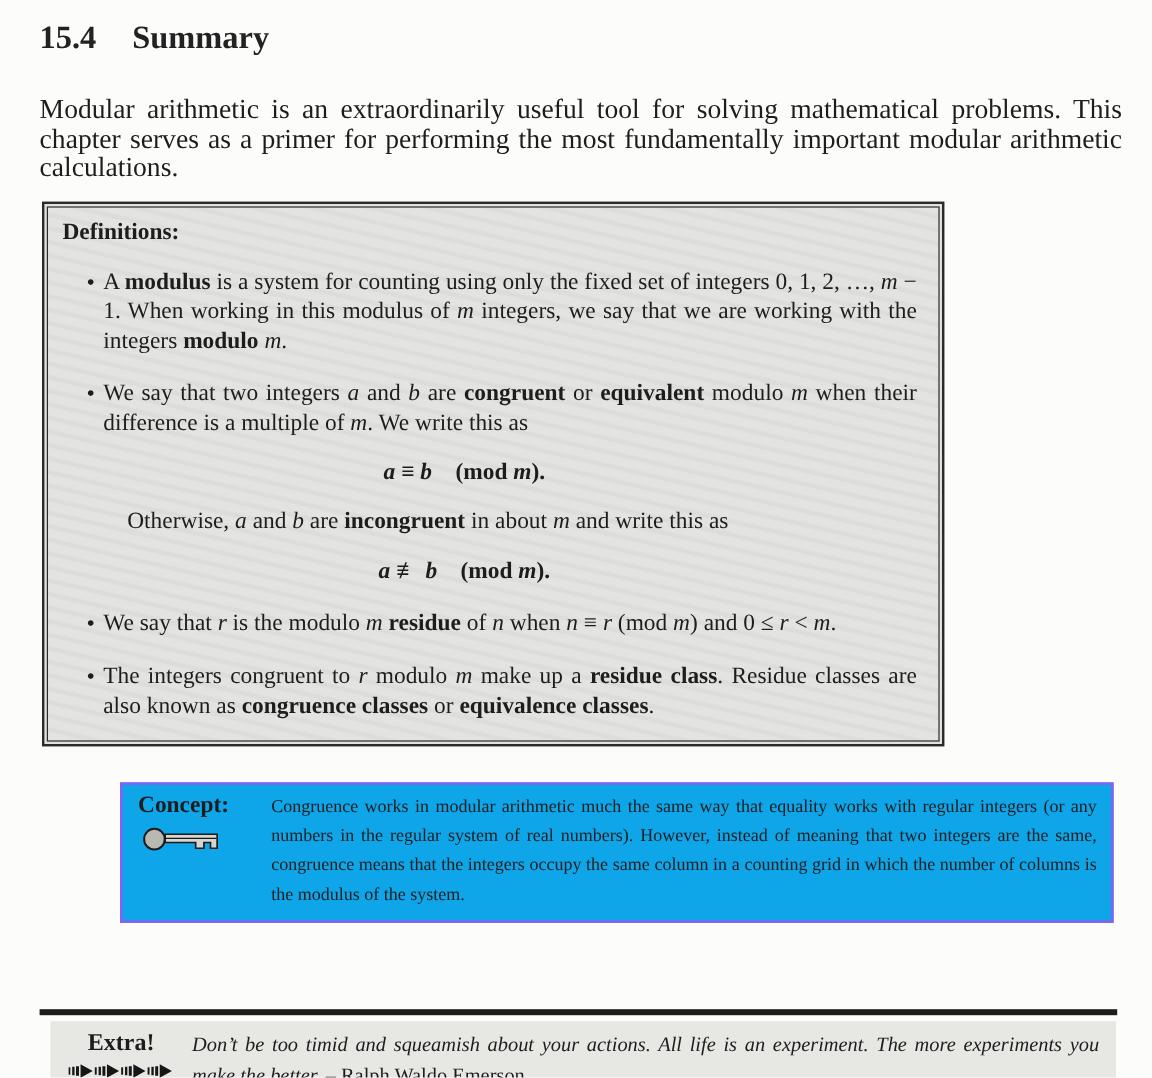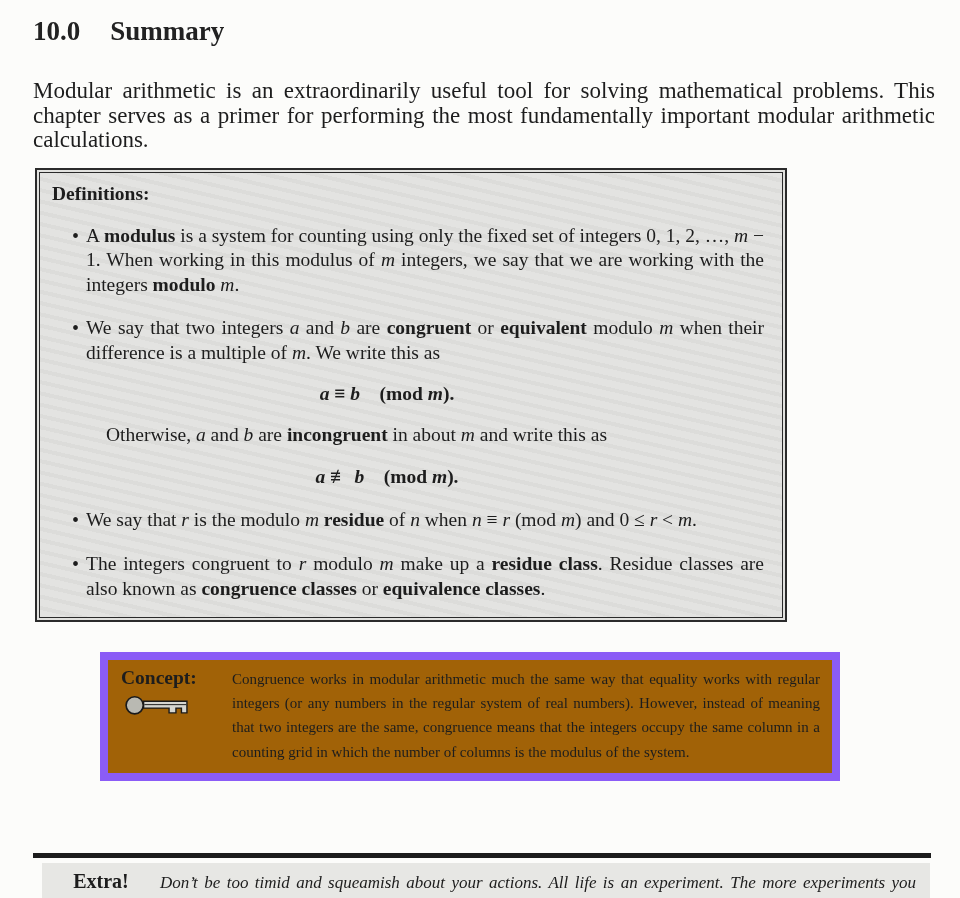--- a/index.html
+++ b/index.html
@@ -67,23 +67,23 @@
     font-size:19.5px;line-height:24.5px;
   }
   .mt-big{}
 
   .seg-b{font-weight:bold;}
   .seg-i{font-style:italic;}
 
   
   .concept-box{
     margin:30px 0 0 100px;
-    width:740px;box-sizing:border-box;
-    border:8px solid #8b5cf6;
-    background:#a16207;
+    width:828px;box-sizing:border-box;
+    border:2px solid #8b5cf6;
+    background:#0ea5e9;
     padding:7px 12px 9px 13px;
     display:flex;gap:15px;
   }
   .concept-left{flex:0 0 96px;text-align:left;}
   .concept-label{font-size:19.5px;font-weight:bold;}
   .concept-left .key-wrap{margin-top:3px;margin-left:2px;}
   .concept-text{
     flex:1 1 auto;
     font-size:15px;line-height:24.2px;
     text-align:justify;
@@ -110,21 +110,21 @@
     text-align:justify;
   }
   .extra-quote .seg-i{font-style:italic;}
 </style>
 </head>
 <body>
 
 <div class="page">
 
   <div class="section-heading">
-    <span class="num">10.0</span><span>Summary</span>
+    <span class="num">15.4</span><span>Summary</span>
   </div>
 
   <p class="intro">Modular arithmetic is an extraordinarily useful tool for solving mathematical problems.  This chapter serves as a primer for performing the most fundamentally important modular arithmetic calculations.</p>
 
   <div class="defbox-outer">
     <div class="defbox-inner">
       <div class="def-heading">Definitions:</div>
 
       <div class="def-item">
         <span class="bullet"></span>

